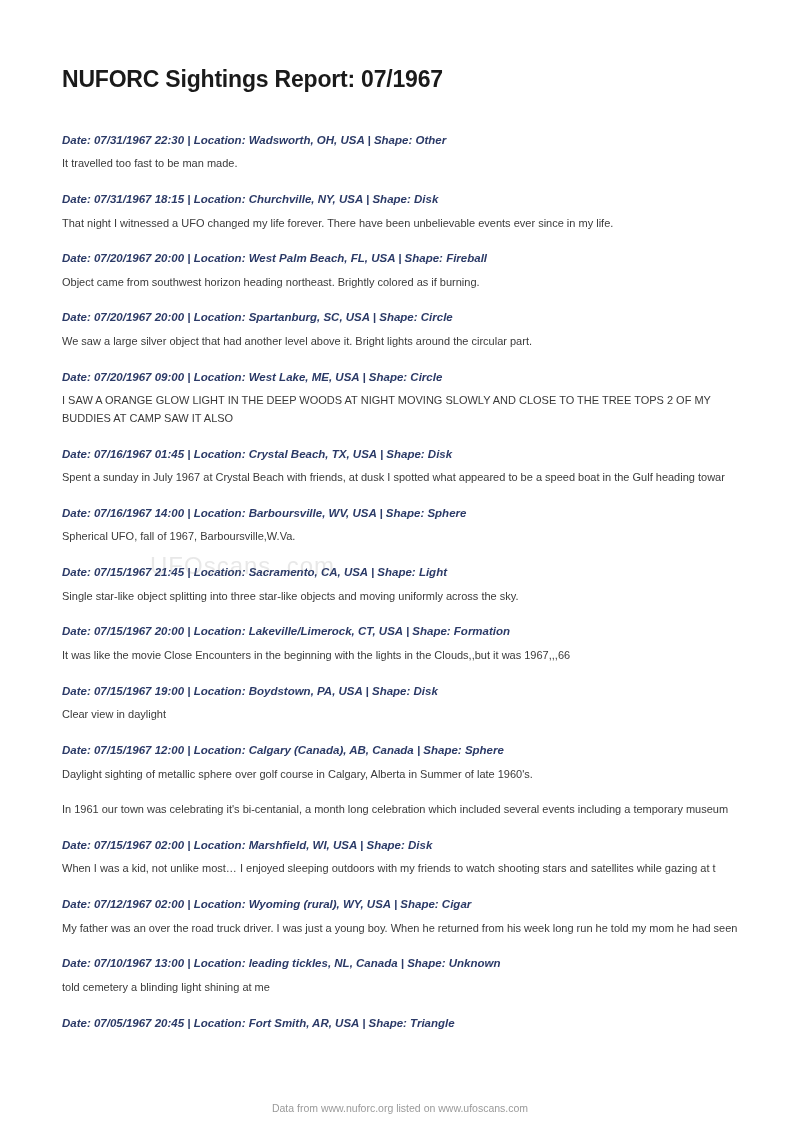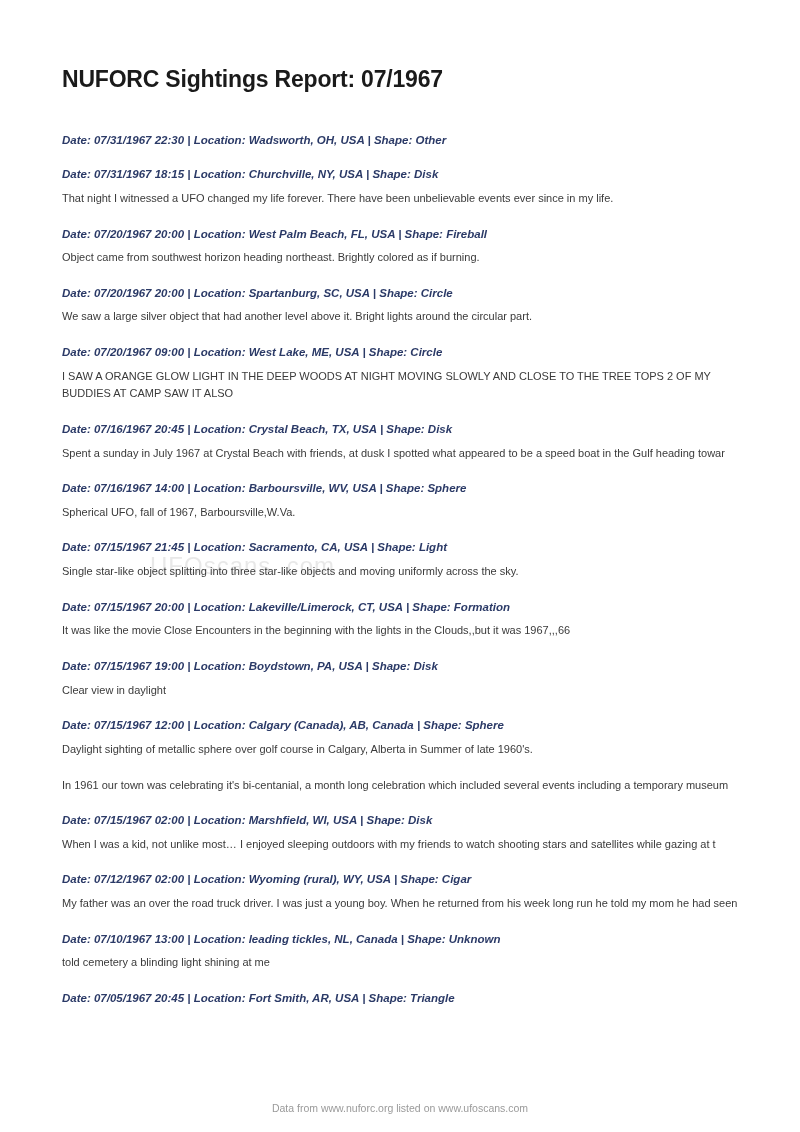--- a/index.html
+++ b/index.html
@@ -77,20 +77,21 @@
 <body>
 
 <div class="page">
 
   <h1 class="doc-title">NUFORC Sightings Report: 07/1967</h1>
 
   <div class="report-list">
 
     <div class="sighting">
       <div class="sighting-heading">Date: 07/31/1967 22:30 | Location: Wadsworth, OH, USA | Shape: Other</div>
+      <p class="sighting-desc">It travelled too fast to be man made.</p>
     </div>
 
     <div class="sighting">
       <div class="sighting-heading">Date: 07/31/1967 18:15 | Location: Churchville, NY, USA | Shape: Disk</div>
       <p class="sighting-desc">That night I witnessed a UFO changed my life forever. There have been unbelievable events ever since in my life.</p>
     </div>
 
     <div class="sighting">
       <div class="sighting-heading">Date: 07/20/1967 20:00 | Location: West Palm Beach, FL, USA | Shape: Fireball</div>
       <p class="sighting-desc">Object came from southwest horizon heading northeast. Brightly colored as if burning.</p>
@@ -100,21 +101,21 @@
       <div class="sighting-heading">Date: 07/20/1967 20:00 | Location: Spartanburg, SC, USA | Shape: Circle</div>
       <p class="sighting-desc">We saw a large silver object that had another level above it. Bright lights around the circular part.</p>
     </div>
 
     <div class="sighting">
       <div class="sighting-heading">Date: 07/20/1967 09:00 | Location: West Lake, ME, USA | Shape: Circle</div>
       <p class="sighting-desc">I SAW A ORANGE GLOW LIGHT IN THE DEEP WOODS AT NIGHT MOVING SLOWLY AND CLOSE TO THE TREE TOPS 2 OF MY BUDDIES AT CAMP SAW IT ALSO</p>
     </div>
 
     <div class="sighting">
-      <div class="sighting-heading">Date: 07/16/1967 20:45 | Location: Crystal Beach, TX, USA | Shape: Disk</div>
+      <div class="sighting-heading">Date: 07/16/1967 01:45 | Location: Crystal Beach, TX, USA | Shape: Disk</div>
       <p class="sighting-desc">Spent a sunday in July 1967 at Crystal Beach with friends, at dusk I spotted what appeared to be a speed boat in the Gulf heading towar</p>
     </div>
 
     <div class="sighting">
       <div class="sighting-heading">Date: 07/16/1967 14:00 | Location: Barboursville, WV, USA | Shape: Sphere</div>
       <p class="sighting-desc">Spherical UFO, fall of 1967, Barboursville,W.Va.</p>
     </div>
 
     <div class="sighting">
       <div class="sighting-heading">Date: 07/15/1967 21:45 | Location: Sacramento, CA, USA | Shape: Light</div>

